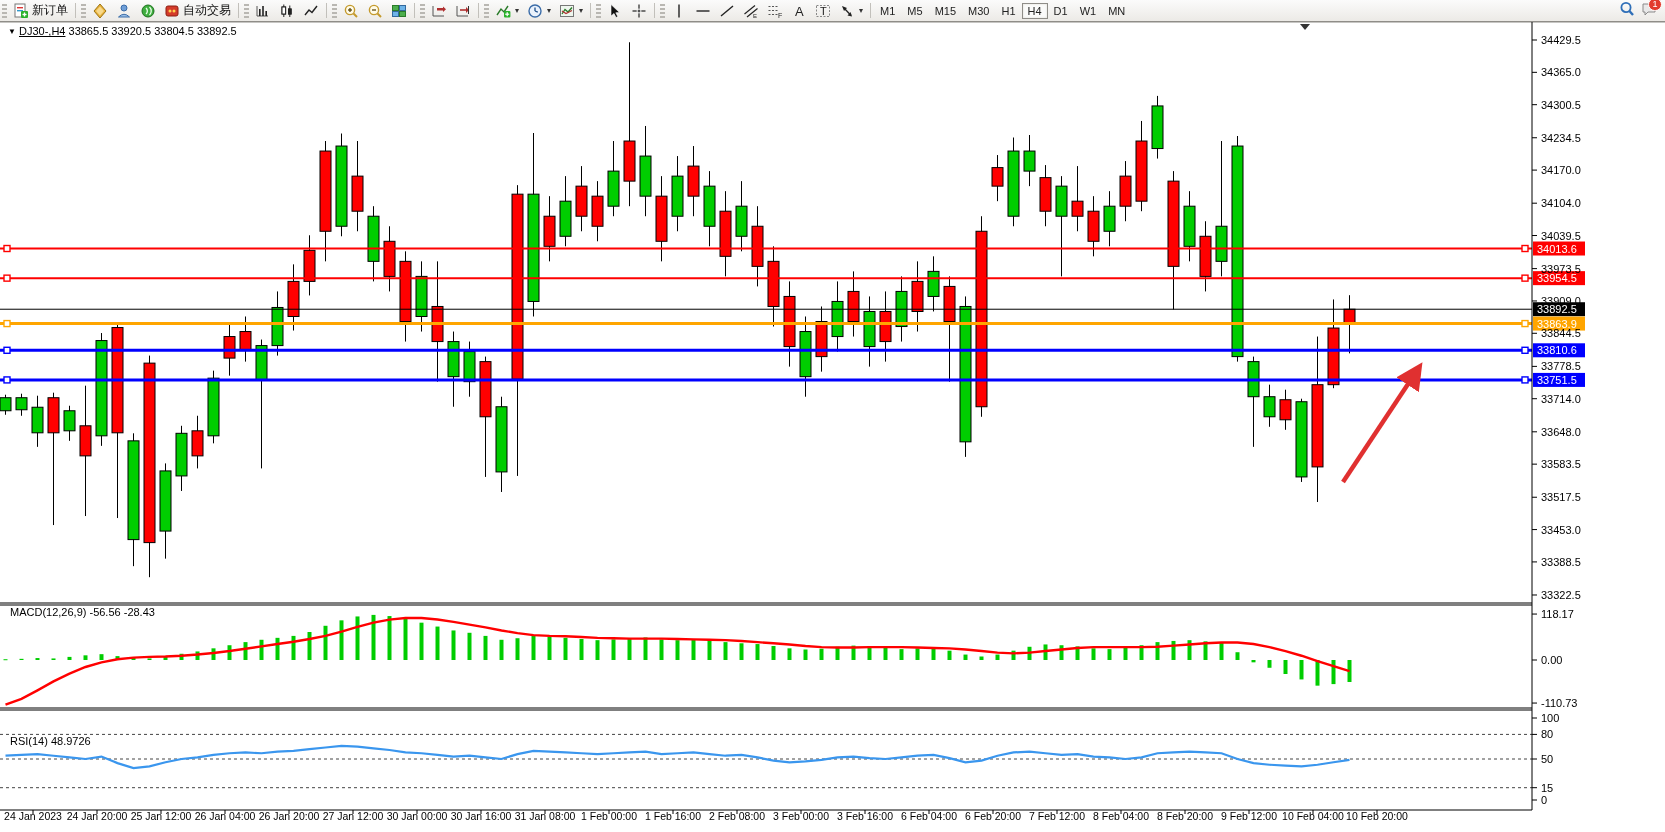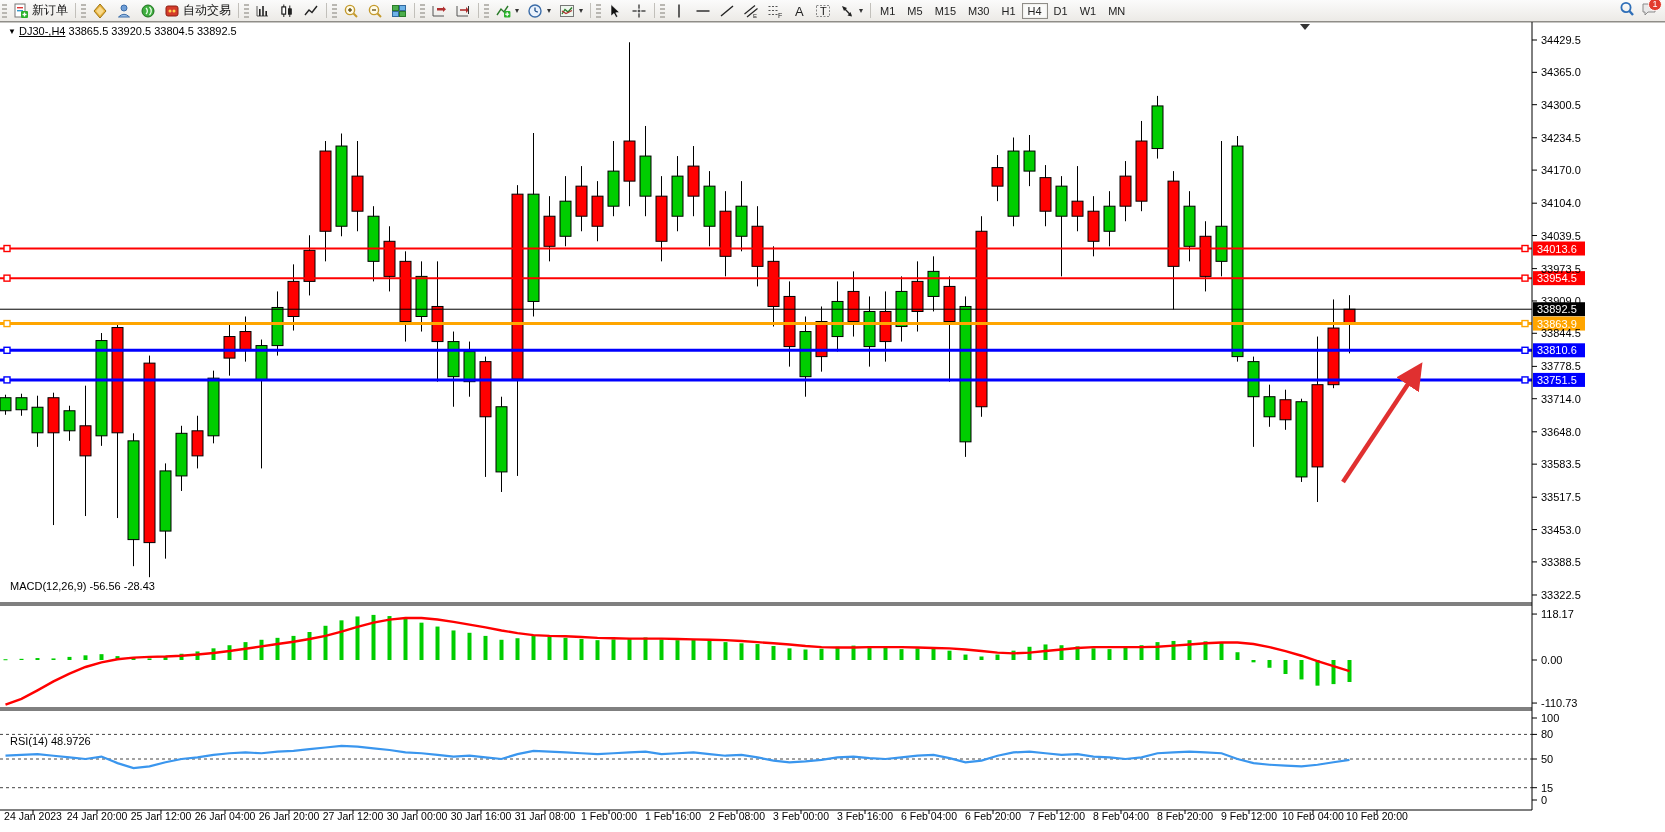--- a/index.html
+++ b/index.html
@@ -657,15 +657,15 @@
 
   <div class="left-edge"></div>
   <div class="gray-bottom"></div>
 
   <div class="flabel" style="top:25px;left:8px;z-index:20">
     <span style="font-size:8px;vertical-align:1px;">▼</span>
     <span style="text-decoration:underline;">DJ30-,H4</span>
     <span style="">33865.5 33920.5 33804.5 33892.5</span>
   </div>
 
-  <div class="flabel" style="top:580px;left:10px">MACD(12,26,9) -56.56 -28.43</div>
+  <div class="flabel" style="top:606px;left:10px">MACD(12,26,9) -56.56 -28.43</div>
   <div class="flabel" style="top:735px;left:10px">RSI(14) 48.9726</div>
 </div>
 
 </body></html>

